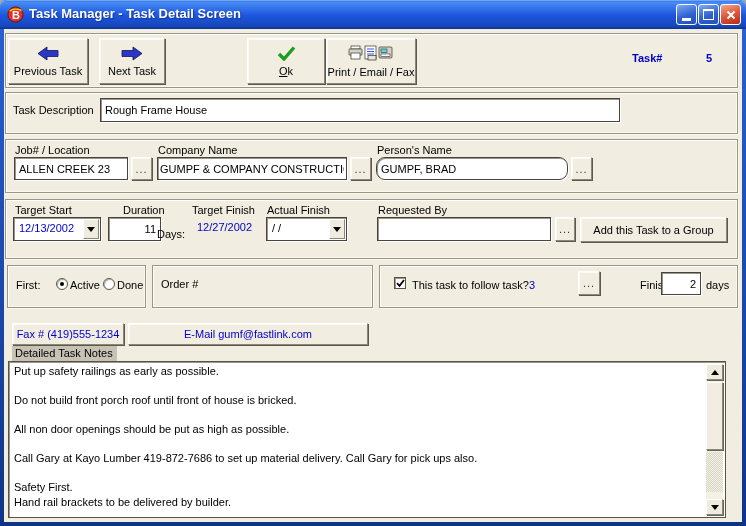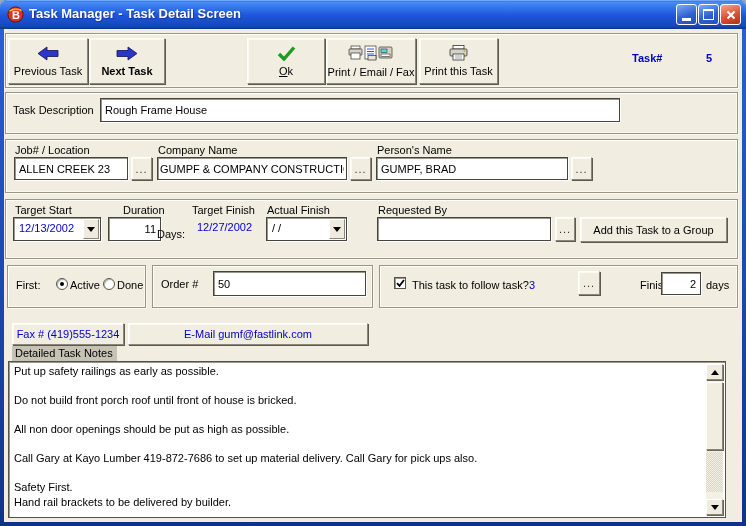--- a/index.html
+++ b/index.html
@@ -118,21 +118,21 @@
 
   <button class="btn3d tb-btn" style="left:8px; width:80px;">
     <span>
       <svg width="22" height="15" viewBox="0 0 22 15">
           <path d="M21 4.5 H10 V1 L1 7.5 L10 14 V10.5 H21 Z" fill="#2B35C8" stroke="#10154E" stroke-width="0.8"></path>
         </svg>
     </span>
     <span class="tb-label">Previous Task</span>
   </button>
 
-  <button class="btn3d tb-btn" style="left:89px; width:76px;font-weight:bold;">
+  <button class="btn3d tb-btn" style="left:99px; width:66px;">
     <span>
       <svg width="22" height="15" viewBox="0 0 22 15">
           <path d="M1 4.5 H12 V1 L21 7.5 L12 14 V10.5 H1 Z" fill="#2B35C8" stroke="#10154E" stroke-width="0.8"></path>
         </svg>
     </span>
     <span class="tb-label">Next Task</span>
   </button>
 
 
   <button class="btn3d tb-btn" style="left:247px; width:78px;">
@@ -156,52 +156,39 @@
         <line x1="19" y1="9" x2="26" y2="9" stroke="#2244CC" stroke-width="0.9"></line>
         <rect x="20" y="10.5" width="8" height="4.5" fill="#E8E4D8" stroke="#333" stroke-width="0.7"></rect>
         <rect x="31" y="2" width="13" height="11" rx="1" fill="#D6D2C4" stroke="#333" stroke-width="0.7"></rect>
         <rect x="33" y="4" width="6" height="3.5" fill="#55D8E8" stroke="#333" stroke-width="0.6"></rect>
         <rect x="33" y="9" width="9" height="2.5" fill="#fff" stroke="#333" stroke-width="0.6"></rect>
       </svg>
     </span>
     <span class="tb-label">Print / Email / Fax</span>
   </button>
 
-  <button class="btn3d tb-btn" style="left:419px; width:79px;">
-    <span>
-      <svg width="19" height="16" viewBox="0 0 19 16">
-        <rect x="4" y="0.5" width="11" height="3.5" fill="#fff" stroke="#333" stroke-width="0.8"></rect>
-        <rect x="1" y="4" width="17" height="7" rx="1" fill="#D6D2C4" stroke="#333" stroke-width="0.8"></rect>
-        <rect x="4" y="9" width="11" height="6" fill="#fff" stroke="#333" stroke-width="0.8"></rect>
-        <line x1="6" y1="11" x2="13" y2="11" stroke="#888" stroke-width="0.8"></line>
-        <line x1="6" y1="13" x2="13" y2="13" stroke="#888" stroke-width="0.8"></line>
-        <circle cx="15.5" cy="6" r="0.9" fill="#C8B400"></circle>
-      </svg>
-    </span>
-    <span class="tb-label">Print this Task</span>
-  </button>
 
   <span class="lbl blue" style="left:632px; top:52px; font-weight:bold;">Task#</span>
   <span class="lbl blue" style="left:706px; top:52px; font-weight:bold;">5</span>
 
   <div class="panel" style="left:5px; top:92px; width:733px; height:42px;"></div>
   <span class="lbl" style="left:13px; top:104px;">Task Description</span>
   <input class="field" style="left: 100px; top: 98px; width: 520px; height: 24px;" value="Rough Frame House">
 
   <div class="panel" style="left:5px; top:139px; width:733px; height:54px;"></div>
   <span class="lbl" style="left:15px; top:144px;">Job# / Location</span>
   <input class="field" style="left: 14px; top: 157px; width: 114px; height: 23px;" value="ALLEN CREEK 23">
   <button class="btn3d browse" style="left:131px; top:157px; width:21px; height:23px;">...</button>
 
   <span class="lbl" style="left:158px; top:144px;">Company Name</span>
   <input class="field" style="left: 157px; top: 157px; width: 190px; height: 23px; padding: 2px;" value="GUMPF &amp; COMPANY CONSTRUCTION">
   <button class="btn3d browse" style="left:350px; top:157px; width:21px; height:23px;">...</button>
 
   <span class="lbl" style="left:377px; top:144px;">Person's Name</span>
-  <input class="field" style="left: 376px; top: 157px; width: 192px; height: 23px;" value="GUMPF, BRAD">
+  <input class="field" style="left: 376px; top: 157px; width: 192px; height: 23px; border-radius: 9px;" value="GUMPF, BRAD">
   <button class="btn3d browse" style="left:571px; top:157px; width:21px; height:23px;">...</button>
 
   <div class="panel" style="left:5px; top:199px; width:733px; height:60px;"></div>
   <span class="lbl" style="left:15px; top:204px;">Target Start</span>
   <div class="combo" style="left:13px; top:217px; width:88px; height:24px;">
     <span class="combo-text blue">12/13/2002</span>
     <span class="drop-btn">
         <span class="tri-down"></span>
       </span>
   </div>
@@ -229,21 +216,20 @@
 
   <div class="panel" style="left:7px; top:265px; width:139px; height:43px;"></div>
   <span class="lbl" style="left:16px; top:279px;">First:</span>
   <span class="radio sel" style="left:56px; top:278px;"></span>
   <span class="lbl" style="left:70px; top:279px;">Active</span>
   <span class="radio" style="left:103px; top:278px;"></span>
   <span class="lbl" style="left:117px; top:279px;">Done</span>
 
   <div class="panel" style="left:152px; top:265px; width:221px; height:43px;"></div>
   <span class="lbl" style="left:161px; top:278px;">Order #</span>
-  <input class="field" style="left: 213px; top: 271px; width: 153px; height: 25px;" value="50">
 
   <div class="panel" style="left:379px; top:265px; width:359px; height:43px;"></div>
   <span class="checkbox" style="left:394px; top:277px;">
     <svg width="9" height="9" viewBox="0 0 9 9">
         <path d="M1 4.2 L3.5 6.8 L8 1" stroke="#000" stroke-width="1.8" fill="none"></path>
       </svg>
   </span>
   <span class="lbl" style="left:412px; top:279px;">This task to follow task?</span>
   <span class="lbl blue" style="left:529px; top:279px;">3</span>
   <button class="btn3d browse" style="left:578px; top:271px; width:22px; height:24px;">...</button>

